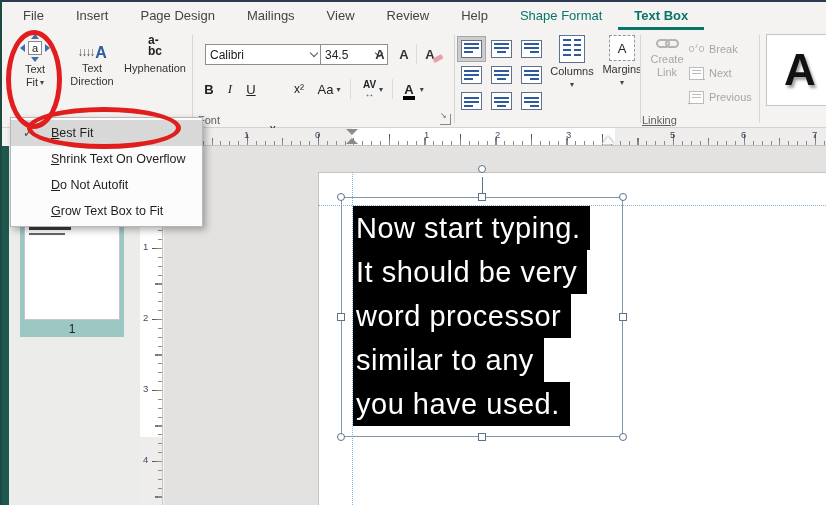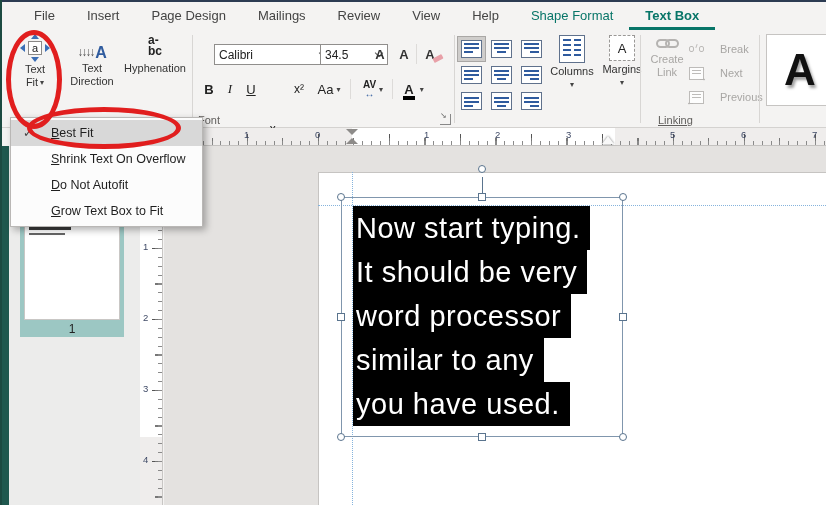--- a/index.html
+++ b/index.html
@@ -2,21 +2,21 @@
 <html><head>
 <meta charset="utf-8">
 <style>
   * { margin:0; padding:0; box-sizing:border-box; }
   body { font-family:"Liberation Sans", sans-serif; background:#888; }
   #app { position:relative; width:826px; height:505px; background:#f4f3f2; overflow:hidden; }
   .win-top { position:absolute; left:0; top:0; right:0; height:2px; background:#2c3b52; z-index:70; }
   .win-left { position:absolute; left:0; top:0; width:2px; bottom:0; background:#1c4a41; z-index:70; }
 
   
-  .tabbar { position:absolute; left:2px; top:2px; right:0; height:28px; display:flex; align-items:flex-end; padding-left:16px; background:#f4f3f2; }
+  .tabbar { position:absolute; left:2px; top:2px; right:0; height:28px; display:flex; align-items:flex-end; padding-left:5px; background:#f4f3f2; }
   .tab { padding:6px 16px 7px; font-size:13px; color:#444; white-space:nowrap; cursor:default; }
   .tab.accent { color:#077568; }
   .tab.active { font-weight:bold; padding-bottom:4px; border-bottom:3px solid #077568; }
 
   
   .ribbon { position:absolute; left:2px; top:30px; right:0; height:98px; background:#f4f3f2; border-bottom:1px solid #d4d2d0; }
   .vsep { position:absolute; top:5px; height:88px; width:1px; background:#d8d6d4; }
   .bigbtn { position:absolute; top:5px; display:flex; flex-direction:column; align-items:center; font-size:11px; color:#333; line-height:13px; }
   .glabel { position:absolute; top:84px; font-size:11px; color:#605e5c; }
 
@@ -66,21 +66,21 @@
 
   .col-icon { width:26px; height:28px; background:#fff; border:1px solid #5f718c; display:flex; gap:3px; padding:3px; margin-bottom:2px; }
   .col-icon b { flex:1; background-image:repeating-linear-gradient(to bottom,#2f5b9e 0 2px,transparent 2px 5px); }
   .mar-icon { width:26px; height:26px; border:1px dashed #9a9896; background:#fff; display:flex; align-items:center; justify-content:center; font-size:13px; color:#222; margin-bottom:2px; }
 
   
   .chain { display:flex; margin:4px 0 5px; }
   .chain b { width:14px; height:9px; border:2px solid #b5b3b1; border-radius:5px; }
   .chain b + b { margin-left:-5px; }
   .dislbl { color:#a8a6a4; text-align:center; }
-  .lrow { position:absolute; left:687px; display:flex; align-items:center; gap:16px; font-size:11px; color:#a8a6a4; height:18px; }
+  .lrow { position:absolute; left:687px; display:flex; align-items:center; gap:5px; font-size:11px; color:#a8a6a4; height:18px; }
   .lic { position:relative; width:15px; height:13px; flex:none; }
   .lic.doc { border:1px solid #bdbbb9; background:#fdfdfd; }
   .lic.doc::before { content:""; position:absolute; left:2px; top:2px; right:2px; height:1px; background:#bdbbb9; box-shadow:0 3px 0 #bdbbb9; }
   .lic.doc::after { position:absolute; right:-4px; bottom:-4px; font-size:9px; color:#b0aeac; }
   .lic.next::after { content:"→"; }
   .lic.prev::after { content:"←"; left:-4px; right:auto; }
   .lic.brk b { position:absolute; top:3px; width:5px; height:6px; border:1.5px solid #bdbbb9; border-radius:2px; }
   .lic.brk b:first-child { left:0; } .lic.brk b:last-child { right:0; }
   .lic.brk::before { content:""; position:absolute; left:7px; top:1px; width:1px; height:4px; background:#bdbbb9; transform:rotate(20deg); }
 
@@ -157,22 +157,22 @@
 
 <div id="app">
   <div class="win-top"></div>
   <div class="win-left"></div>
 
   <div class="tabbar">
     <span class="tab">File</span>
     <span class="tab">Insert</span>
     <span class="tab">Page Design</span>
     <span class="tab">Mailings</span>
+    <span class="tab">View</span>
     <span class="tab">Review</span>
-    <span class="tab">View</span>
     <span class="tab">Help</span>
     <span class="tab accent">Shape Format</span>
     <span class="tab accent active">Text Box</span>
   </div>
 
   <div class="ribbon">
 
     <div class="bigbtn" style="left:6px;width:54px;">
       <span class="tf-icon">
         <span class="tf-box">a</span>
@@ -200,21 +200,21 @@
     <div class="bigbtn" style="left:118px;width:70px;">
       <span class="hy-icon">
         <div>a-</div>
         <div>bc</div>
       </span>
       <span>Hyphenation</span>
     </div>
 
     <div class="vsep" style="left:190px;"></div>
 
-    <div class="combo" style="left:212px;top:14px;width:118px;">
+    <div class="combo" style="left:203px;top:14px;width:118px;">
       <span class="val">Calibri</span>
       <span class="chev"></span>
     </div>
     <div class="combo" style="left:318px;top:14px;width:68px;">
       <span class="val">34.5</span>
       <span class="chev"></span>
     </div>
     <div class="smallbtn" style="left:368px;top:13px;width:20px;">
       <span class="fx up">A</span>
     </div>
@@ -373,21 +373,21 @@
       <span>Break</span>
     </div>
     <div class="lrow" style="top:34px;">
       <span class="lic doc next"></span>
       <span>Next</span>
     </div>
     <div class="lrow" style="top:58px;">
       <span class="lic doc prev"></span>
       <span>Previous</span>
     </div>
-    <div class="glabel" style="left:656px;width:114px;text-decoration:underline;">Linking</div>
+    <div class="glabel" style="left:640px;width:114px;text-decoration:underline;">Linking</div>
 
     <div class="vsep" style="left:757px;"></div>
 
     <div class="wordart">
       <span>A</span>
     </div>
   </div>
 
   <div class="rcorner"></div>
   <div class="hruler">

